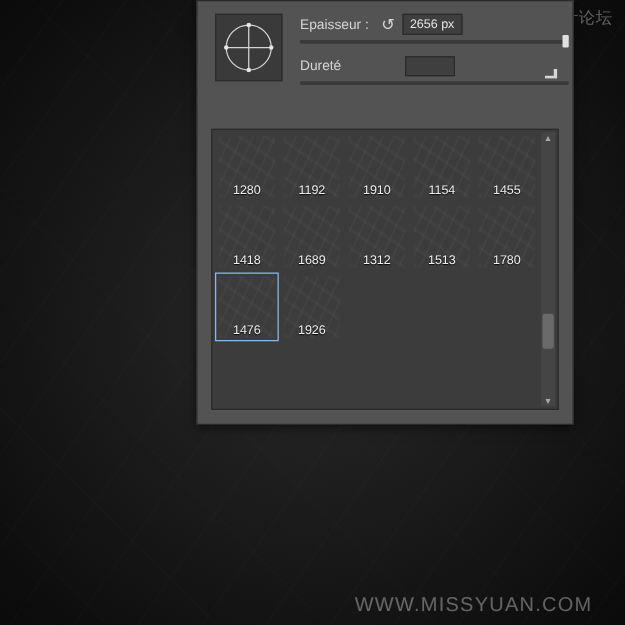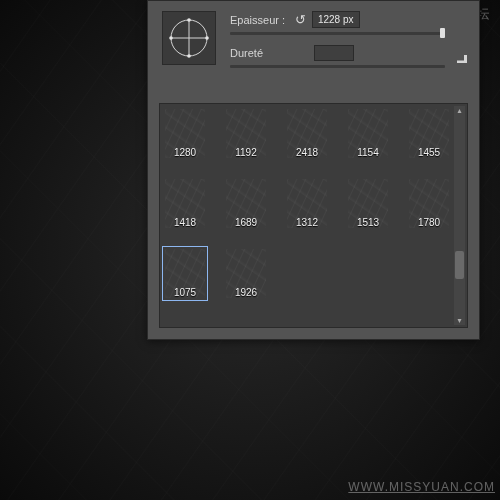--- a/index.html
+++ b/index.html
@@ -24,31 +24,30 @@
       position: absolute;
       top: 5px;
       right: 10px;
       color: rgba(255,255,255,0.35);
       font-size: 13px;
       letter-spacing: 0.5px;
     }
     .watermark-bottom {
       position: absolute;
       bottom: 6px;
-      right: 5px;
+      right: 26px;
       color: rgba(255,255,255,0.35);
-      font-size: 12px;
+      font-size: 16px;
       letter-spacing: 1px;
-      text-decoration: underline;
     }
     .panel {
       position: absolute;
       top: 0;
-      left: 147px;
-      width: 333px;
+      left: 157px;
+      width: 302px;
       height: 340px;
       background: #535353;
       border: 1px solid #2a2a2a;
       box-shadow: 0 2px 8px rgba(0,0,0,0.5);
     }
     .panel-top {
       display: flex;
       padding: 10px 14px 8px 14px;
     }
     .brush-preview {
@@ -135,21 +134,21 @@
       border: 1px solid #2a2a2a;
       overflow: hidden;
     }
     .brush-list {
       position: absolute;
       inset: 0 13px 0 0;
       display: grid;
       grid-template-columns: repeat(5, 1fr);
       grid-auto-rows: 55px;
       padding: 2px;
-      gap: 15px;
+      gap: 1px;
     }
     .brush-item {
       background: #3c3c3c;
       border: 1px solid transparent;
       position: relative;
       display: flex;
       align-items: flex-end;
       justify-content: center;
     }
     .brush-item .tex {
@@ -218,21 +217,21 @@
         <circle cx="20" cy="2" r="1.8" fill="#e5e5e5"></circle>
         <circle cx="20" cy="38" r="1.8" fill="#e5e5e5"></circle>
         <circle cx="2" cy="20" r="1.8" fill="#e5e5e5"></circle>
         <circle cx="38" cy="20" r="1.8" fill="#e5e5e5"></circle>
       </svg>
     </div>
     <div class="sliders-col">
       <div class="slider-row">
         <span class="slider-label">Epaisseur :</span>
         <span class="reset-icon">↺</span>
-        <span class="value-box">1228 px</span>
+        <span class="value-box">2656 px</span>
       </div>
       <div class="slider-track">
         <div class="slider-thumb"></div>
       </div>
       <div class="slider-row">
         <span class="slider-label">Dureté</span>
         <span style="width:19px"></span>
         <span class="value-box empty"></span>
       </div>
       <div class="slider-track"></div>
@@ -245,21 +244,21 @@
         <div class="brush-item">
           <div class="tex"></div>
           <div class="num">1280</div>
         </div>
         <div class="brush-item">
           <div class="tex"></div>
           <div class="num">1192</div>
         </div>
         <div class="brush-item">
           <div class="tex"></div>
-          <div class="num">2418</div>
+          <div class="num">1910</div>
         </div>
         <div class="brush-item">
           <div class="tex"></div>
           <div class="num">1154</div>
         </div>
         <div class="brush-item">
           <div class="tex"></div>
           <div class="num">1455</div>
         </div>
         <div class="brush-item">
@@ -277,21 +276,21 @@
         <div class="brush-item">
           <div class="tex"></div>
           <div class="num">1513</div>
         </div>
         <div class="brush-item">
           <div class="tex"></div>
           <div class="num">1780</div>
         </div>
         <div class="brush-item selected">
           <div class="tex"></div>
-          <div class="num">1075</div>
+          <div class="num">1476</div>
         </div>
         <div class="brush-item">
           <div class="tex"></div>
           <div class="num">1926</div>
         </div>
       </div>
     <div class="scrollbar">
       <div class="scroll-arrow up">▴</div>
       <div class="scroll-thumb"></div>
       <div class="scroll-arrow down">▾</div>

